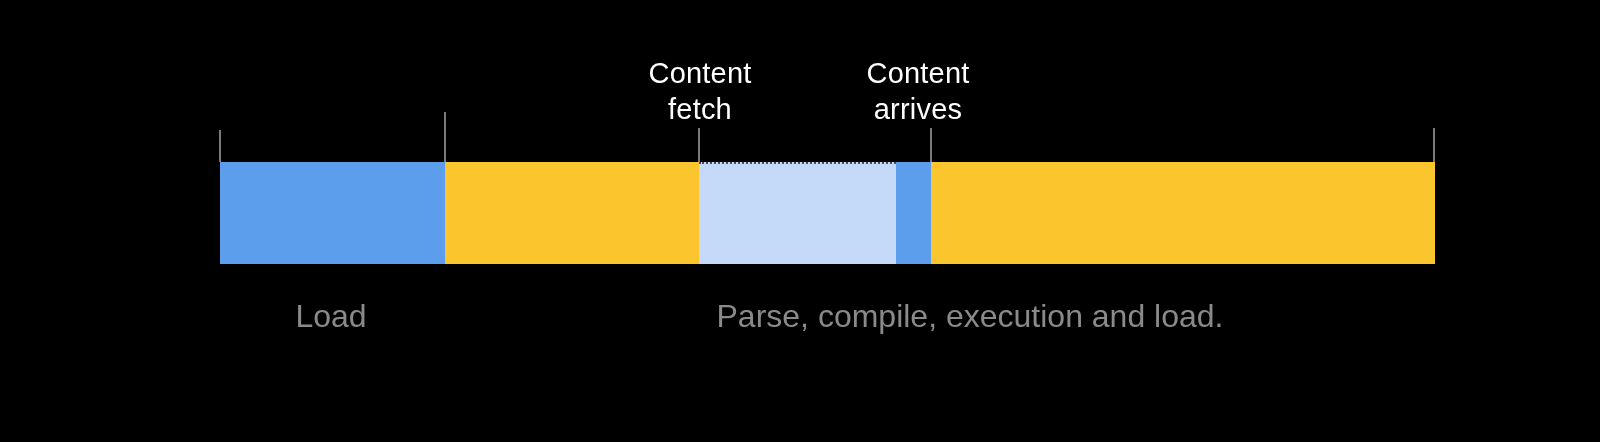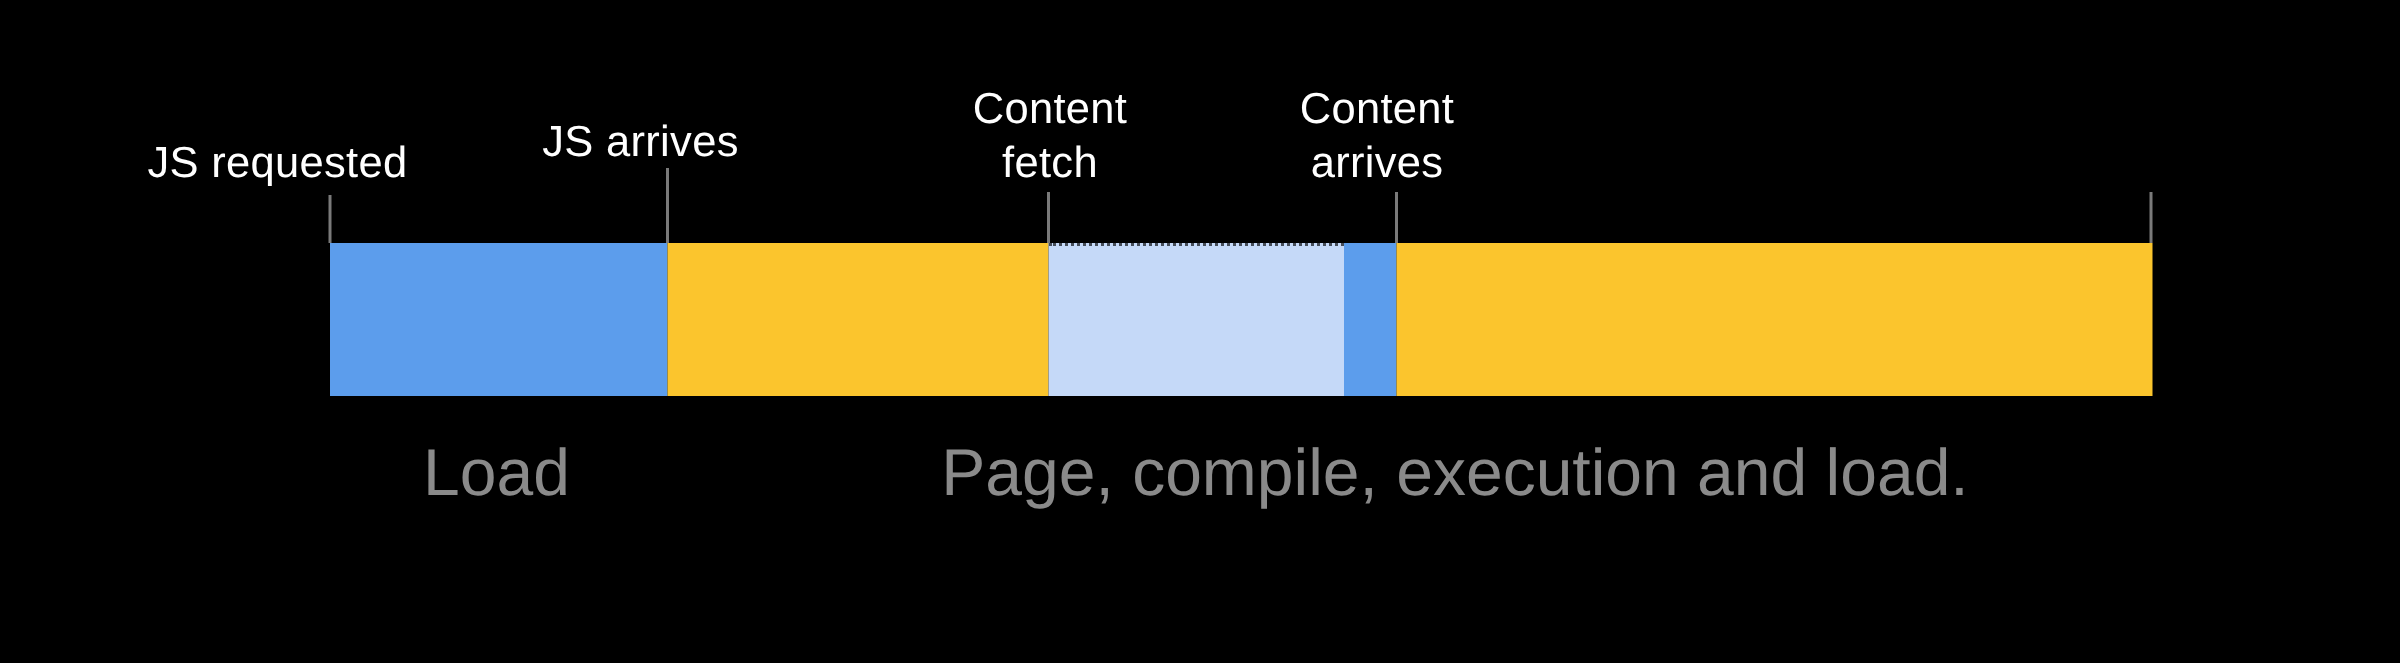--- a/index.html
+++ b/index.html
@@ -36,45 +36,43 @@
     height: 102px;
     box-sizing: border-box;
   }
   .seg.dotted-top {
     border-top: 2px dotted rgba(0, 0, 0, 0.65);
   }
   .caption {
     position: absolute;
     transform: translateX(-50%);
     color: var(--caption-gray, #8a8a8a);
-    font-size: 44px;
+    font-size: 32px;
     line-height: 48px;
     white-space: nowrap;
   }
 </style>
 </head>
 <body>
 
 <div class="stage">
 
-  <div class="ms-label" style="left:185px; top:91px;">JS requested</div>
-  <div class="ms-label" style="left:427px; top:77px;">JS arrives</div>
   <div class="ms-label" style="left:700px; top:55px;">Content
 fetch</div>
   <div class="ms-label" style="left:918px; top:55px;">Content
 arrives</div>
 
   <div class="tick" style="left:219px; top:130px; height:32px;"></div>
   <div class="tick" style="left:444px; top:112px; height:50px;"></div>
   <div class="tick" style="left:698px; top:128px; height:34px;"></div>
   <div class="tick" style="left:930px; top:128px; height:34px;"></div>
   <div class="tick" style="left:1433px; top:128px; height:34px;"></div>
 
   <div class="seg" style="left:220px; width:225px; background:var(--bar-blue);"></div>
   <div class="seg" style="left:445px; width:254px; background:var(--bar-yellow);"></div>
   <div class="seg dotted-top" style="left:699px; width:197px; background:var(--bar-lightblue);"></div>
   <div class="seg" style="left:896px; width:35px; background:var(--bar-blue);"></div>
   <div class="seg" style="left:931px; width:504px; background:var(--bar-yellow);"></div>
 
   <div class="caption" style="left:331px; top:292px;">Load</div>
-  <div class="caption" style="left:970px; top:292px;">Page, compile, execution and load.</div>
+  <div class="caption" style="left:970px; top:292px;">Parse, compile, execution and load.</div>
 
 </div>
 
 </body></html>

